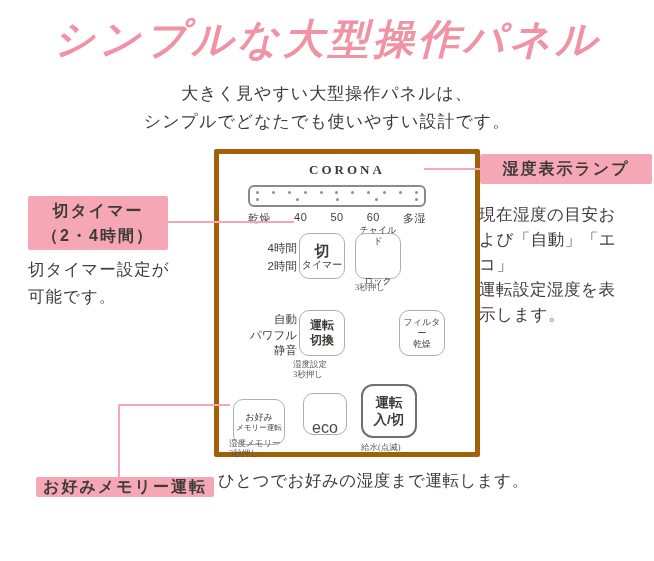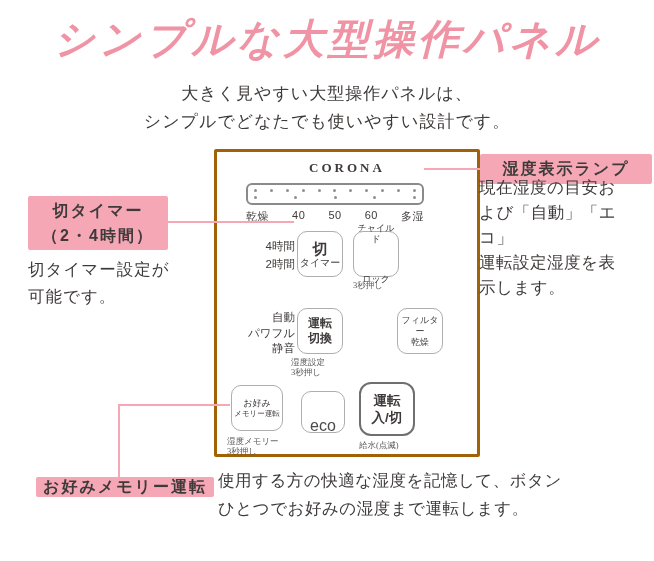--- a/index.html
+++ b/index.html
@@ -16,21 +16,21 @@
     position:absolute;top:12px;left:0;width:100%;margin:0;text-align:center;
     font-size:41px;font-weight:bold;color:var(--accent);letter-spacing:4px;font-style:italic;
   }
   .subtitle{
     position:absolute;top:80px;left:0;width:100%;text-align:center;
     font-size:17px;line-height:28px;letter-spacing:1px;
   }
   
   .panel{
     position:absolute;left:214px;top:149px;width:266px;height:308px;
-    background:#fff;border:3px solid #a16207;border-radius:2px;box-sizing:border-box;
+    background:#fff;border:5px solid #a16207;border-radius:2px;box-sizing:border-box;
   }
   .brand{
     position:absolute;top:8px;left:0;width:100%;text-align:center;
     font-family:"Liberation Serif","DejaVu Serif",serif;
     font-size:13px;font-weight:bold;letter-spacing:3px;
   }
   .display{
     position:absolute;left:29px;top:31px;width:178px;height:22px;box-sizing:border-box;
     border:2px solid #8a8a8a;border-radius:6px;background:#fff;
     display:flex;flex-direction:column;justify-content:space-evenly;
@@ -56,37 +56,37 @@
   .b-xs{font-size:9px;line-height:11px;}
   .b-xxs{font-size:7.5px;line-height:10px;}
   .b-eco{font-size:16px;line-height:18px;color:#4a4a4a;margin-top:28px;}
   .b-pw{font-size:13.5px;font-weight:bold;line-height:17px;}
   .childlock-btn{left:136px;top:79px;width:46px;height:46px;gap:29px;}
   .childlock-note{left:136px;top:128px;width:46px;}
   .mode-labels{left:8px;top:158px;width:70px;line-height:15.5px;}
   .mode-btn{left:80px;top:156px;width:46px;height:46px;}
   .mode-note{left:74px;top:205px;width:58px;}
   .filter-btn{left:136px;top:156px;width:46px;height:46px;margin-left:44px;}
-  .memory-btn{left:14px;top:233px;width:52px;height:46px;}
+  .memory-btn{left:14px;top:245px;width:52px;height:46px;}
   .memory-note{left:10px;top:284px;width:60px;}
   .eco-btn{left:84px;top:239px;width:44px;height:42px;}
   .power-btn{left:142px;top:230px;width:56px;height:54px;border:2px solid #6f6f6f;border-radius:12px;}
   .power-note{left:142px;top:288px;width:56px;}
   
   .badge{
     position:absolute;background:var(--badge);color:var(--ink);font-weight:bold;
     border-radius:2px;display:flex;flex-direction:column;align-items:center;
     justify-content:center;text-align:center;letter-spacing:2px;
   }
   .badge-timer{left:28px;top:196px;width:140px;height:54px;font-size:16px;line-height:25px;text-align:center;}
   .badge-humidity{left:480px;top:154px;width:172px;height:30px;font-size:16px;}
   .badge-memory{left:36px;top:477px;width:178px;height:20px;font-size:16px;}
   .desc{position:absolute;font-size:16.5px;color:var(--ink);}
   .desc-timer{left:28px;top:256px;line-height:27px;letter-spacing:1px;}
-  .desc-humidity{left:479px;top:175px;width:164px;line-height:25px;letter-spacing:0.5px;}
+  .desc-humidity{left:479px;top:202px;width:164px;line-height:25px;letter-spacing:0.5px;}
   .desc-memory{left:218px;top:466px;width:420px;line-height:28px;letter-spacing:0.5px;}
   .pink-line{position:absolute;background:var(--badge);}
   .line-timer{left:168px;top:221px;width:126px;height:2px;}
   .line-humidity{left:424px;top:168px;width:56px;height:2px;}
   .line-memory-v{left:118px;top:404px;width:2px;height:75px;}
   .line-memory-h{left:118px;top:404px;width:112px;height:2px;}
 </style>
 </head>
 <body>
 
@@ -201,21 +201,20 @@
   <div class="badge badge-humidity">湿度表示ランプ</div>
   <div class="desc desc-humidity">
     <div>現在湿度の目安お</div>
     <div>よび「自動」「エコ」</div>
     <div>運転設定湿度を表</div>
     <div>示します。</div>
   </div>
 
   <div class="badge badge-memory">お好みメモリー運転</div>
   <div class="desc desc-memory">
-    <div>使用する方の快適な湿度を記憶して、ボタン</div>
     <div>ひとつでお好みの湿度まで運転します。</div>
   </div>
 
   <div class="pink-line line-timer"></div>
   <div class="pink-line line-humidity"></div>
   <div class="pink-line line-memory-v"></div>
   <div class="pink-line line-memory-h"></div>
 
 </div>
 

